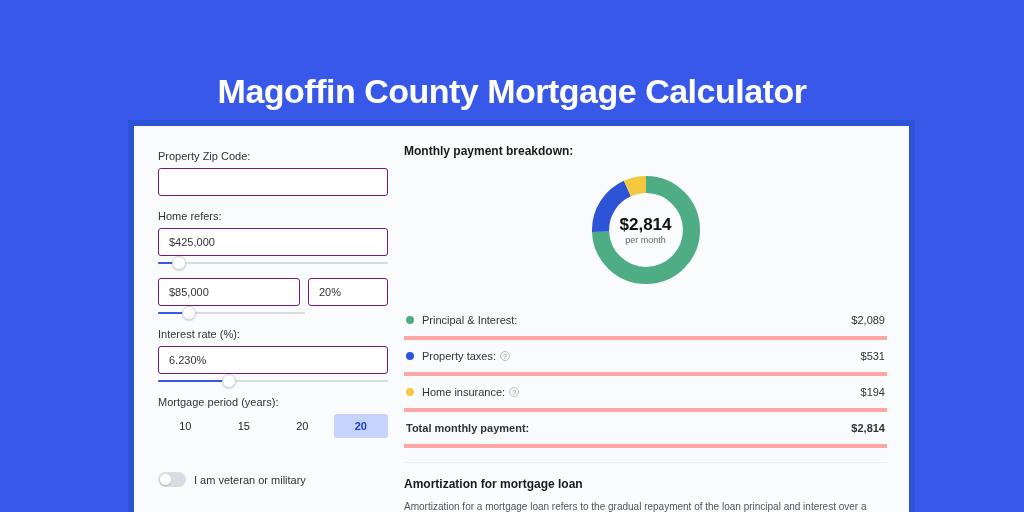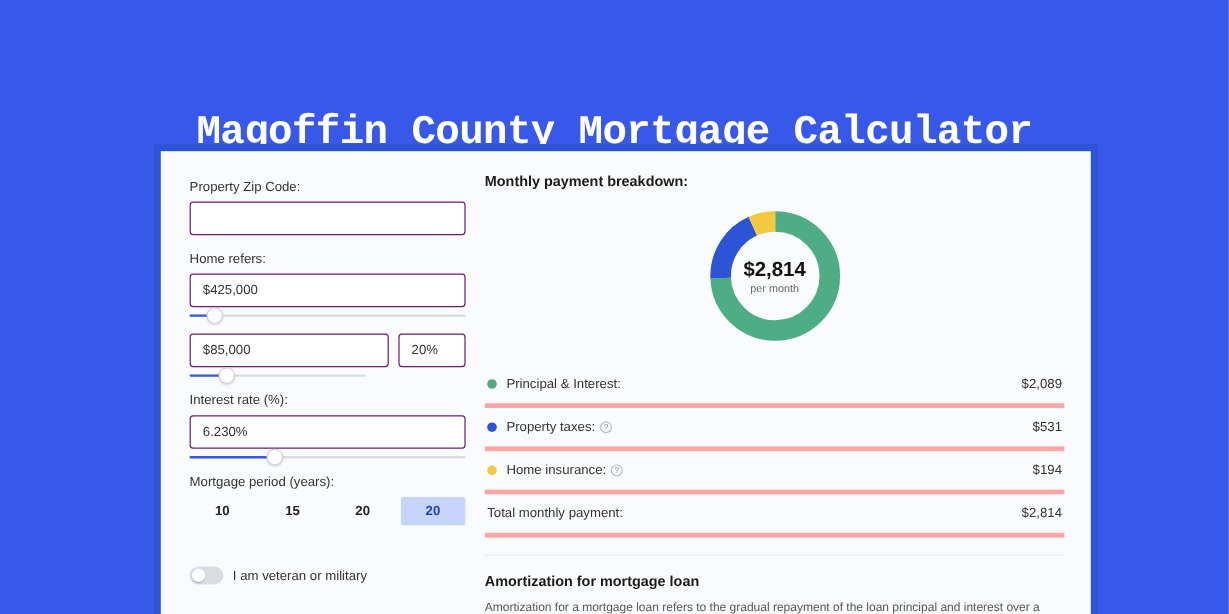--- a/index.html
+++ b/index.html
@@ -9,23 +9,22 @@
     background: #3858e9;
     font-family: -apple-system, BlinkMacSystemFont, "Segoe UI", Helvetica, Arial, sans-serif;
     overflow: hidden;
     position: relative;
   }
   .page-title {
     color: #fff;
     font-size: 34px;
     font-weight: 800;
     text-align: center;
-    padding-top: 92px;
+    padding-top: 72px;
     letter-spacing: -0.5px;
-    font-family: Liberation Mono, monospace;
   }
   .panel {
     position: absolute;
     left: 128px;
     top: 120px;
     width: 787px;
     background: #2d53d6;
     padding: 6px;
   }
   .panel-inner {
@@ -78,32 +77,31 @@
     top:50%;
     width:14px; height:14px;
     background:#fff;
     border:1px solid #d0d4da;
     border-radius:50%;
     transform:translate(-50%,-50%);
     box-shadow:0 1px 2px rgba(0,0,0,.15);
   }
   .dp-row { display:flex; gap:8px; }
   .dp-row .text-input:first-child { flex:1; }
-  .dp-pct { width:56px; }
+  .dp-pct { width:80px; }
   .period-row { display:flex; gap:4px; margin-top:2px; }
   .period-btn {
     flex:1;
     font-size:11px;
     padding:5px 0;
     border:1px solid transparent;
     background:transparent;
     border-radius:3px;
     cursor:pointer;
     color:#222;
-    font-weight:bold;
   }
   .period-btn.active {
     background:#c6d3fb;
     color:#1e3fc1;
     font-weight:600;
   }
   .toggle-row { display:flex; align-items:center; gap:8px; margin-top:34px;}
   .switch {
     width:28px; height:15px; background:#d9dde3; border-radius:8px; position:relative;
   }
@@ -136,21 +134,21 @@
     width:8px; height:8px; border-radius:50%; margin-right:8px; flex-shrink:0;
   }
   .legend-name{ flex:1; display:flex; align-items:center; gap:4px;}
   .legend-value{ font-weight:400; }
   .info-icon{
     display:inline-flex; width:10px; height:10px; border:1px solid #b7bcc6;
     border-radius:50%; align-items:center; justify-content:center;
     font-size:7px; color:#8a8f99; line-height:1;
   }
   .total-row .legend-name,
-  .total-row .legend-value{ font-weight:400; }
+  .total-row .legend-value{ font-weight:700; }
   .amort-title{ font-size:12px; font-weight:700; color:#1a1a1a; margin-top:14px; border-top:1px solid #eceef2; padding-top:14px;}
   .amort-body{ font-size:10px; color:#555; line-height:1.5; margin-top:8px;}
 </style>
 </head>
 <body>
 
 <h1 class="page-title">Magoffin County Mortgage Calculator</h1>
 
 <div class="panel">
   <div class="panel-inner">

